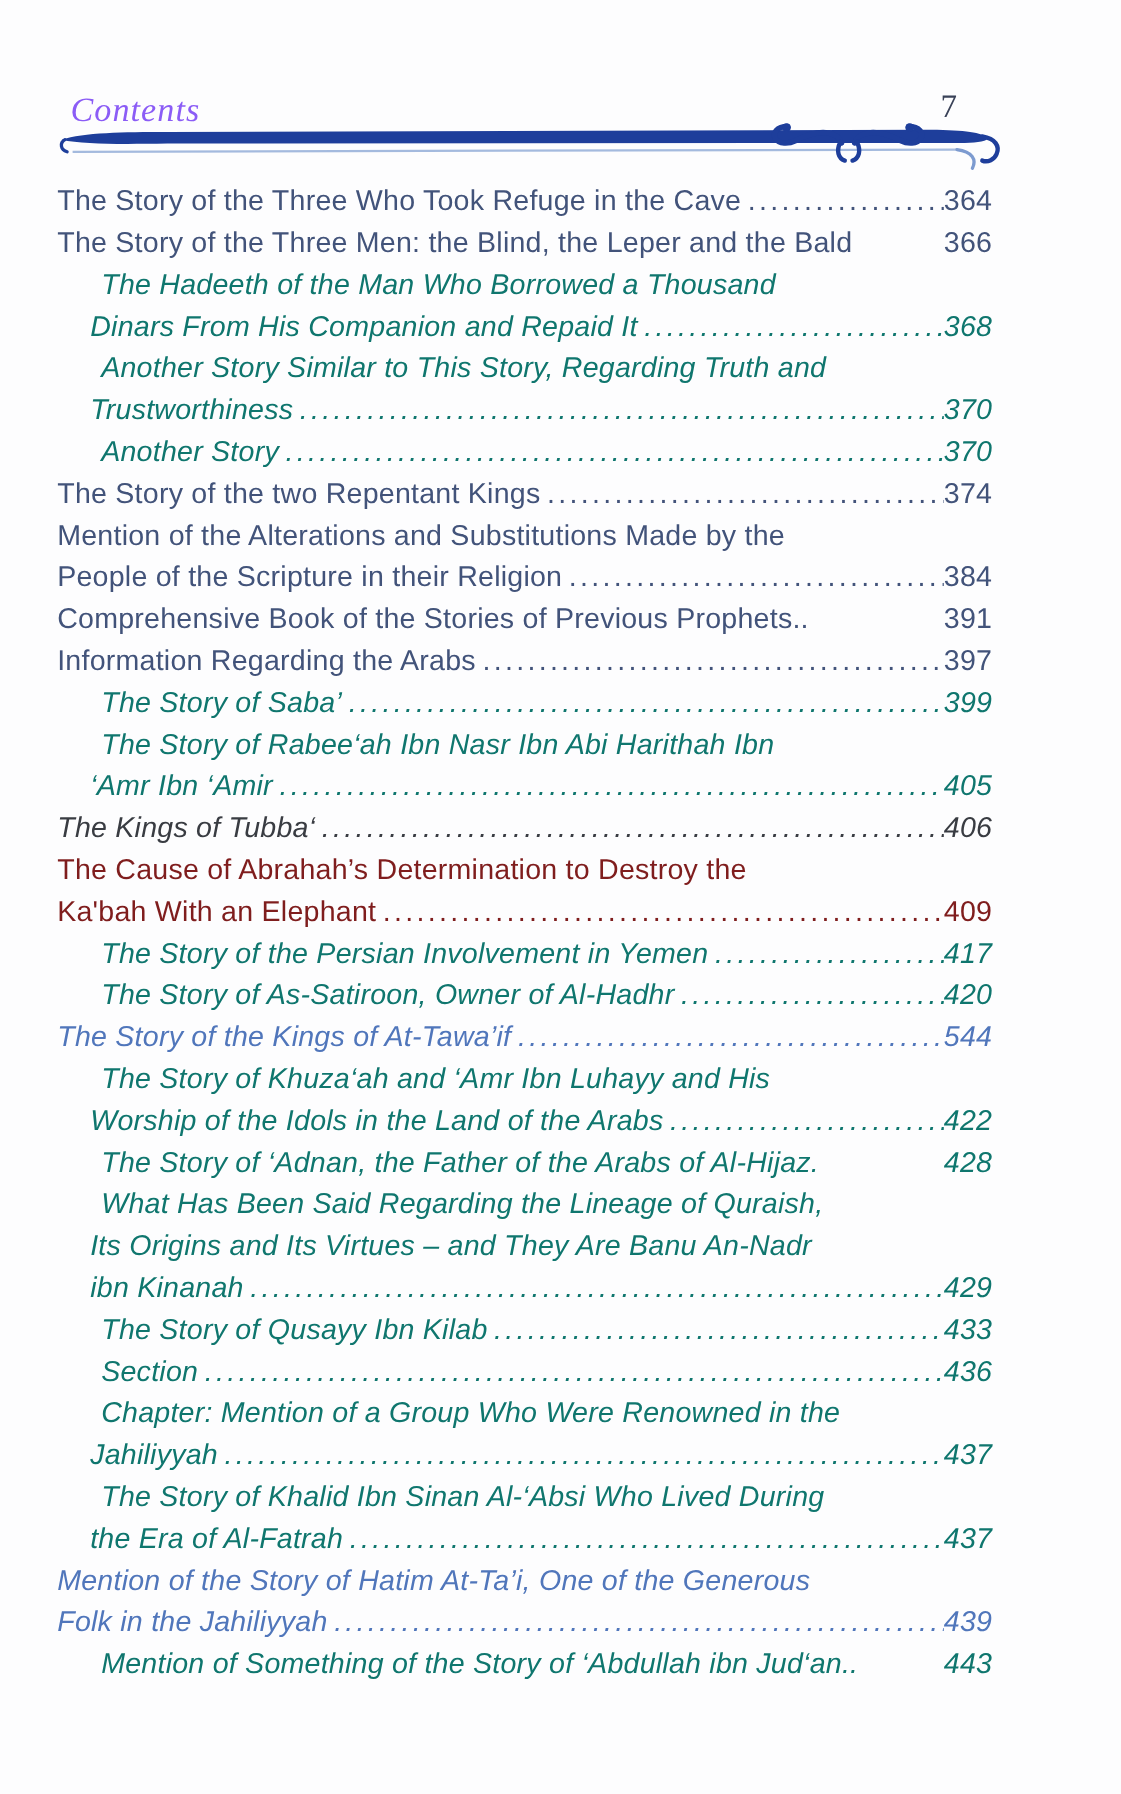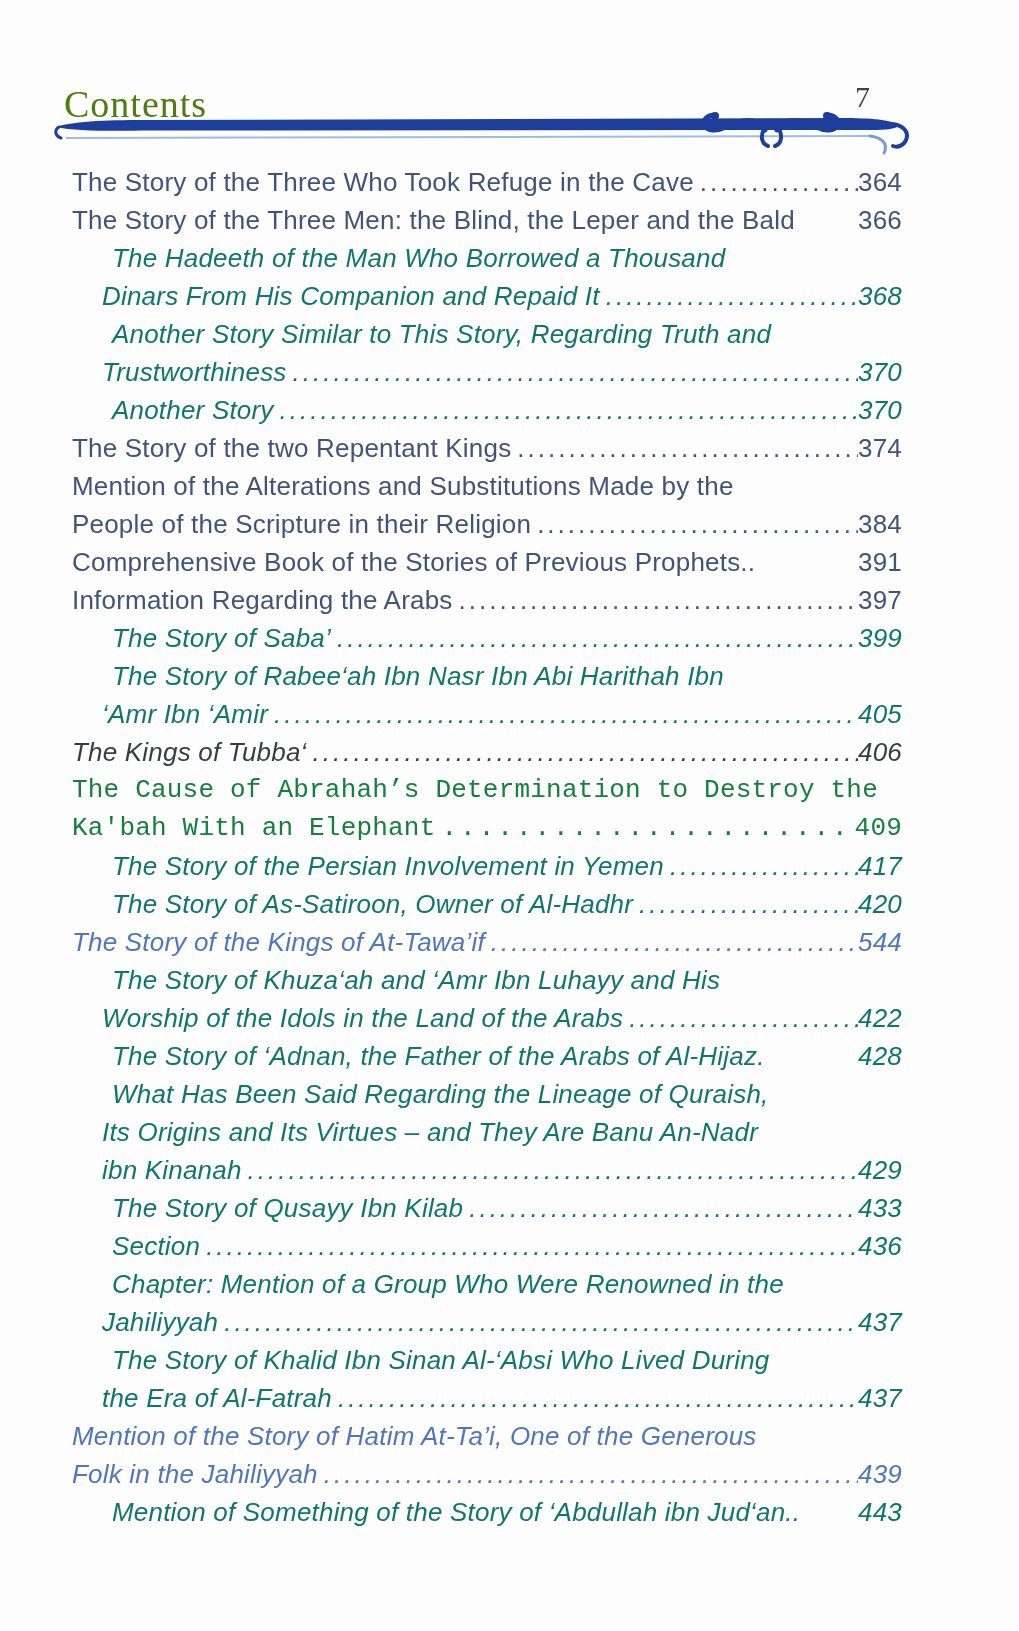--- a/index.html
+++ b/index.html
@@ -3,48 +3,48 @@
 <meta charset="utf-8">
 <style>
   html,body{margin:0;padding:0;}
   body{
     width:1019px;height:1631px;position:relative;
     background:#fdfdfe;overflow:hidden;
     font-family:"Liberation Sans",sans-serif;
   }
   .header-title{
     position:absolute;left:64px;top:82px;
-    font-family:"Liberation Serif",serif;
-    font-size:38px;color:#4d7c0f;letter-spacing:1px;
+    font-family:"Liberation Serif",serif;font-style:italic;
+    font-size:31px;color:#8b5cf6;letter-spacing:1px;
   }
   .folio{
     position:absolute;right:149px;top:80px;
     font-family:"Liberation Serif",serif;
     font-size:30px;color:#3a4258;
   }
   .rule-wrap{position:absolute;left:52px;top:104px;width:860px;height:60px;}
   .toc{
     position:absolute;left:52px;top:163px;width:850px;
     font-size:26px;line-height:38px;letter-spacing:.2px;
   }
   .row{display:flex;align-items:baseline;}
-  .row .t{white-space:nowrap;margin-left:20px;}
+  .row .t{white-space:nowrap;}
   .row .leader{flex:1 1 auto;overflow:hidden;white-space:nowrap;min-width:0;padding:0 6px;}
   .row .leader.dots::after{
     content:"..................................................................................................................................";
     letter-spacing:3px;
   }
   .row .pg{white-space:nowrap;text-align:center;}
   
   .i-0{padding-left:0;}
   .i-1{padding-left:40px;}
   .i-2{padding-left:30px;}
   
   .s-main{color:#42537a;}
-  .s-main-blue{color:#15803d;font-family:Liberation Mono, monospace;}
+  .s-main-blue{color:#7f1d1d;}
   .s-main-italic{color:#393c42;font-style:italic;}
   .s-main-italic-blue{color:#5076bb;font-style:italic;}
   .s-sub{color:#0f766e;font-style:italic;}
 </style>
 </head>
 <body>
 
 <div class="header-title">Contents</div>
 <div class="folio">7</div>
 

